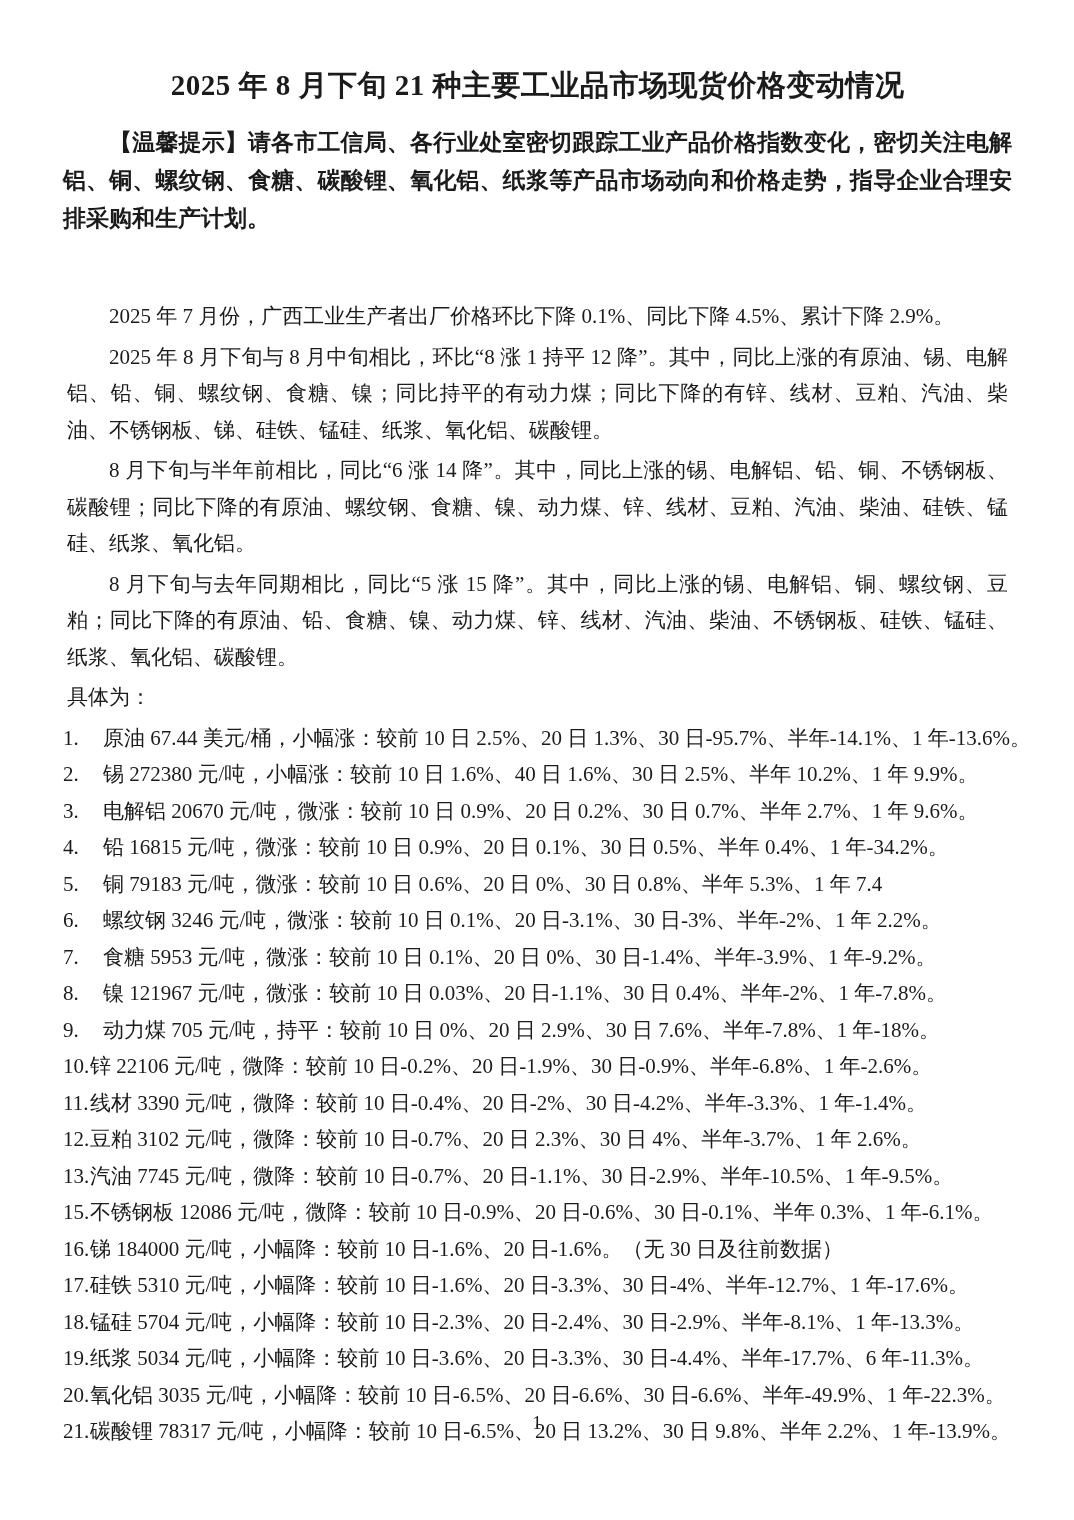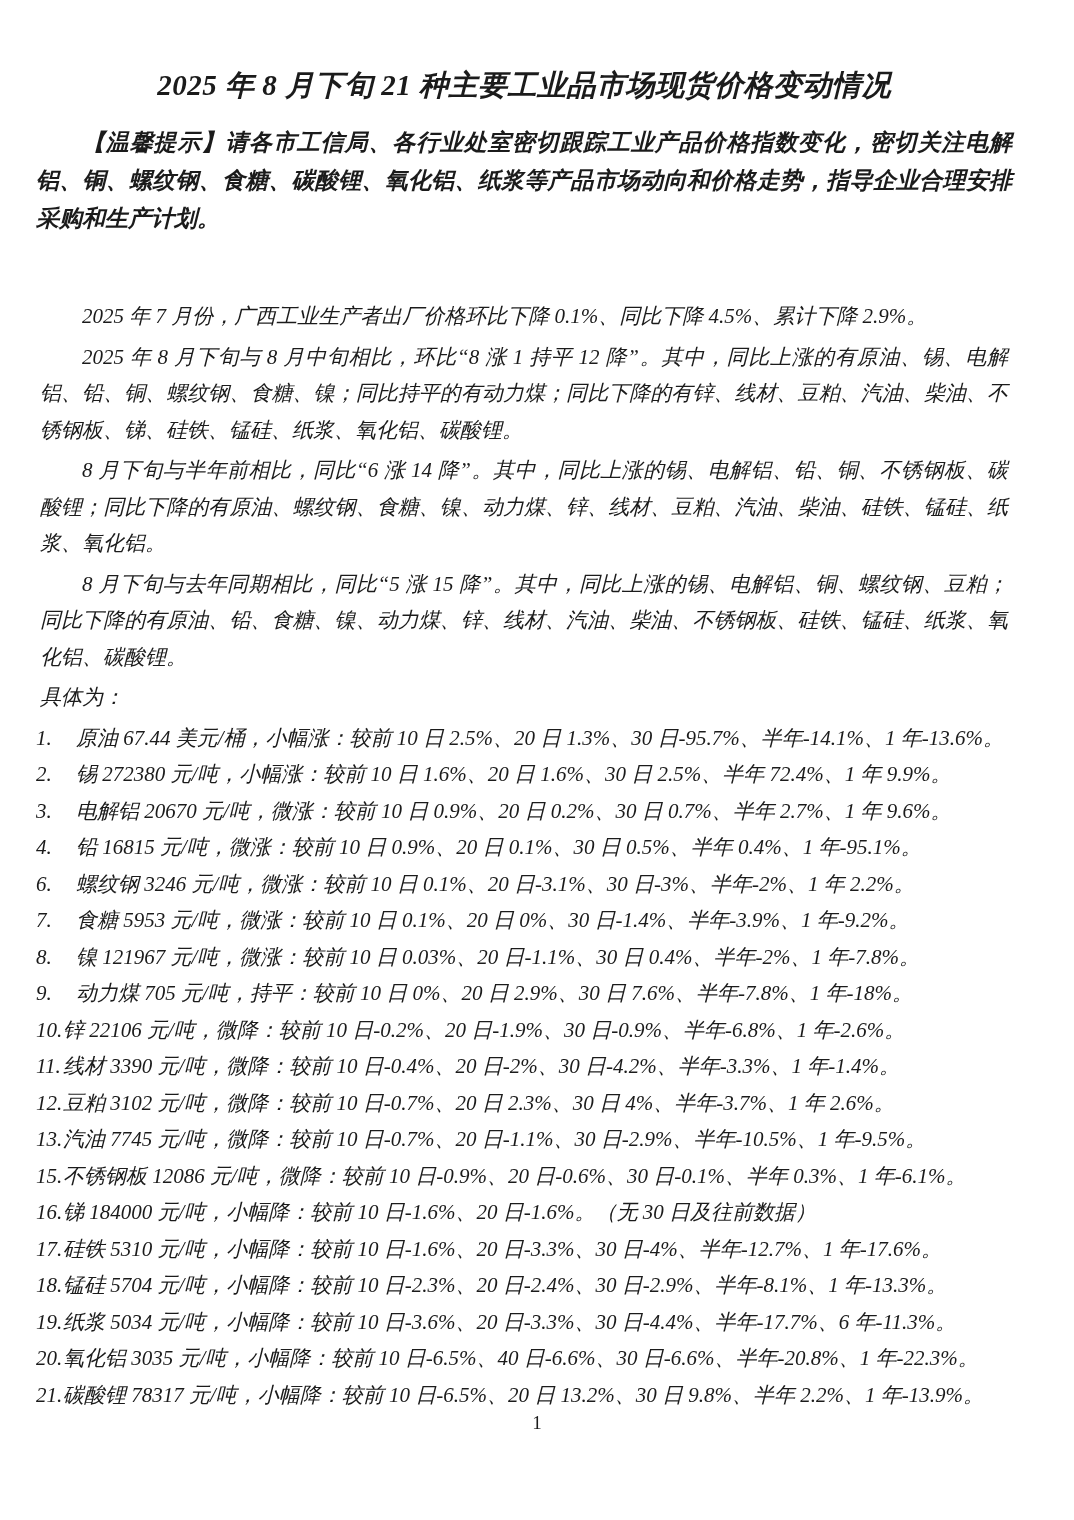--- a/index.html
+++ b/index.html
@@ -12,22 +12,21 @@
     width: 1074px;
     height: 1520px;
     margin: 0 auto;
     background: #ffffff;
     color: #1b1b1b;
     font-family: "Liberation Serif", "DejaVu Serif", serif;
     overflow: hidden;
     box-sizing: border-box;
   }
   .content {
-    padding: 64px 62px 0 36px;
-    font-style: italic;
+    padding: 64px 62px 0 63px;
   }
   .doc-title {
     margin: 0 0 18px 0;
     font-size: 29px;
     line-height: 42px;
     font-weight: 700;
     text-align: center;
     letter-spacing: 0.5px;
   }
   .notice {
@@ -88,36 +87,37 @@
     <div class="body-block">
       <p class="indent">2025 年 7 月份，广西工业生产者出厂价格环比下降 0.1%、同比下降 4.5%、累计下降 2.9%。</p>
       <p class="indent">2025 年 8 月下旬与 8 月中旬相比，环比“8 涨 1 持平 12 降”。其中，同比上涨的有原油、锡、电解铝、铅、铜、螺纹钢、食糖、镍；同比持平的有动力煤；同比下降的有锌、线材、豆粕、汽油、柴油、不锈钢板、锑、硅铁、锰硅、纸浆、氧化铝、碳酸锂。</p>
       <p class="indent">8 月下旬与半年前相比，同比“6 涨 14 降”。其中，同比上涨的锡、电解铝、铅、铜、不锈钢板、碳酸锂；同比下降的有原油、螺纹钢、食糖、镍、动力煤、锌、线材、豆粕、汽油、柴油、硅铁、锰硅、纸浆、氧化铝。</p>
       <p class="indent">8 月下旬与去年同期相比，同比“5 涨 15 降”。其中，同比上涨的锡、电解铝、铜、螺纹钢、豆粕；同比下降的有原油、铅、食糖、镍、动力煤、锌、线材、汽油、柴油、不锈钢板、硅铁、锰硅、纸浆、氧化铝、碳酸锂。</p>
       <p>具体为：</p>
     </div>
 
     <div class="item-list">
       <div class="item"><span class="num">1.</span><span class="itx">原油 67.44 美元/桶，小幅涨：较前 10 日 2.5%、20 日 1.3%、30 日-95.7%、半年-14.1%、1 年-13.6%。</span></div>
-      <div class="item"><span class="num">2.</span><span class="itx">锡 272380 元/吨，小幅涨：较前 10 日 1.6%、20 日 1.6%、30 日 2.5%、半年 72.4%、1 年 9.9%。</span></div>
+      <div class="item"><span class="num">2.</span><span class="itx">锡 272380 元/吨，小幅涨：较前 10 日 1.6%、40 日 1.6%、30 日 2.5%、半年 10.2%、1 年 9.9%。</span></div>
       <div class="item"><span class="num">3.</span><span class="itx">电解铝 20670 元/吨，微涨：较前 10 日 0.9%、20 日 0.2%、30 日 0.7%、半年 2.7%、1 年 9.6%。</span></div>
-      <div class="item"><span class="num">4.</span><span class="itx">铅 16815 元/吨，微涨：较前 10 日 0.9%、20 日 0.1%、30 日 0.5%、半年 0.4%、1 年-95.1%。</span></div>
+      <div class="item"><span class="num">4.</span><span class="itx">铅 16815 元/吨，微涨：较前 10 日 0.9%、20 日 0.1%、30 日 0.5%、半年 0.4%、1 年-34.2%。</span></div>
+      <div class="item"><span class="num">5.</span><span class="itx">铜 79183 元/吨，微涨：较前 10 日 0.6%、20 日 0%、30 日 0.8%、半年 5.3%、1 年 7.4</span></div>
       <div class="item"><span class="num">6.</span><span class="itx">螺纹钢 3246 元/吨，微涨：较前 10 日 0.1%、20 日-3.1%、30 日-3%、半年-2%、1 年 2.2%。</span></div>
       <div class="item"><span class="num">7.</span><span class="itx">食糖 5953 元/吨，微涨：较前 10 日 0.1%、20 日 0%、30 日-1.4%、半年-3.9%、1 年-9.2%。</span></div>
       <div class="item"><span class="num">8.</span><span class="itx">镍 121967 元/吨，微涨：较前 10 日 0.03%、20 日-1.1%、30 日 0.4%、半年-2%、1 年-7.8%。</span></div>
       <div class="item"><span class="num">9.</span><span class="itx">动力煤 705 元/吨，持平：较前 10 日 0%、20 日 2.9%、30 日 7.6%、半年-7.8%、1 年-18%。</span></div>
       <div class="item w2"><span class="num">10.</span><span class="itx">锌 22106 元/吨，微降：较前 10 日-0.2%、20 日-1.9%、30 日-0.9%、半年-6.8%、1 年-2.6%。</span></div>
       <div class="item w2"><span class="num">11.</span><span class="itx">线材 3390 元/吨，微降：较前 10 日-0.4%、20 日-2%、30 日-4.2%、半年-3.3%、1 年-1.4%。</span></div>
       <div class="item w2"><span class="num">12.</span><span class="itx">豆粕 3102 元/吨，微降：较前 10 日-0.7%、20 日 2.3%、30 日 4%、半年-3.7%、1 年 2.6%。</span></div>
       <div class="item w2"><span class="num">13.</span><span class="itx">汽油 7745 元/吨，微降：较前 10 日-0.7%、20 日-1.1%、30 日-2.9%、半年-10.5%、1 年-9.5%。</span></div>
       <div class="item w2"><span class="num">15.</span><span class="itx">不锈钢板 12086 元/吨，微降：较前 10 日-0.9%、20 日-0.6%、30 日-0.1%、半年 0.3%、1 年-6.1%。</span></div>
       <div class="item w2"><span class="num">16.</span><span class="itx">锑 184000 元/吨，小幅降：较前 10 日-1.6%、20 日-1.6%。（无 30 日及往前数据）</span></div>
       <div class="item w2"><span class="num">17.</span><span class="itx">硅铁 5310 元/吨，小幅降：较前 10 日-1.6%、20 日-3.3%、30 日-4%、半年-12.7%、1 年-17.6%。</span></div>
       <div class="item w2"><span class="num">18.</span><span class="itx">锰硅 5704 元/吨，小幅降：较前 10 日-2.3%、20 日-2.4%、30 日-2.9%、半年-8.1%、1 年-13.3%。</span></div>
       <div class="item w2"><span class="num">19.</span><span class="itx">纸浆 5034 元/吨，小幅降：较前 10 日-3.6%、20 日-3.3%、30 日-4.4%、半年-17.7%、6 年-11.3%。</span></div>
-      <div class="item w2"><span class="num">20.</span><span class="itx">氧化铝 3035 元/吨，小幅降：较前 10 日-6.5%、40 日-6.6%、30 日-6.6%、半年-20.8%、1 年-22.3%。</span></div>
+      <div class="item w2"><span class="num">20.</span><span class="itx">氧化铝 3035 元/吨，小幅降：较前 10 日-6.5%、20 日-6.6%、30 日-6.6%、半年-49.9%、1 年-22.3%。</span></div>
       <div class="item w2"><span class="num">21.</span><span class="itx">碳酸锂 78317 元/吨，小幅降：较前 10 日-6.5%、20 日 13.2%、30 日 9.8%、半年 2.2%、1 年-13.9%。</span></div>
     </div>
 
   </div>
 
   <div class="footer">1</div>
 </div>
 
 </body></html>

